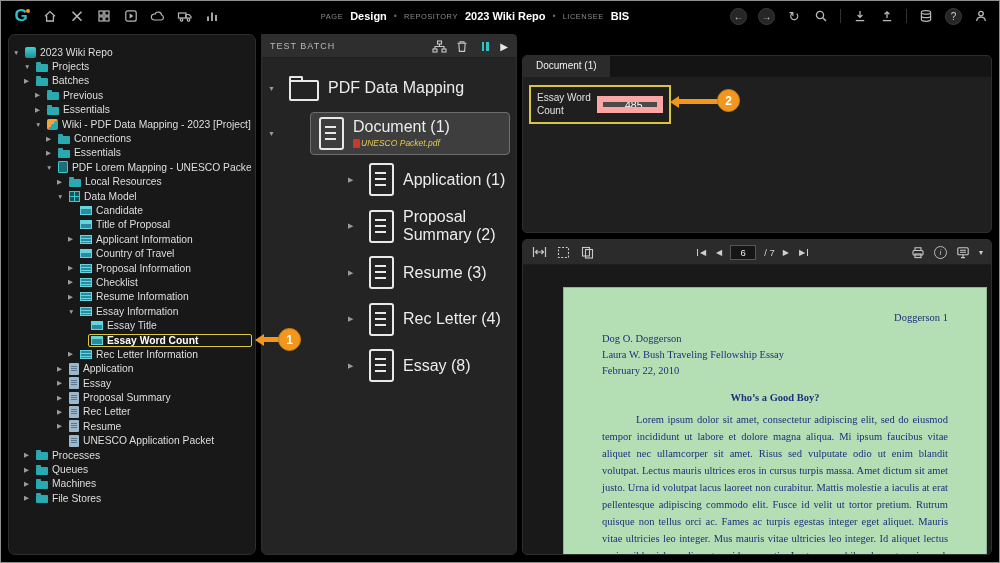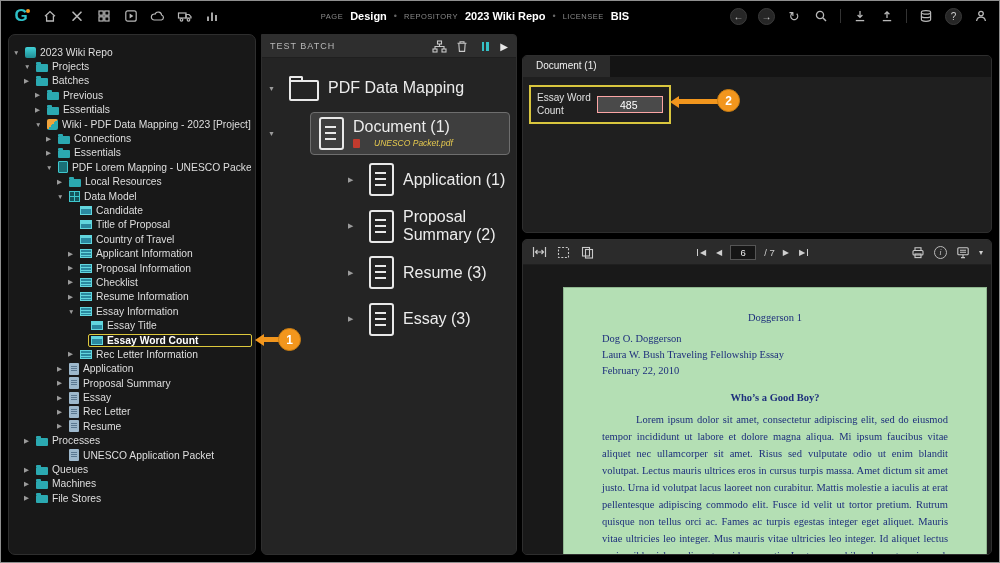--- a/index.html
+++ b/index.html
@@ -70,40 +70,40 @@
 .pause i{display:inline-block;width:2.5px;height:9px;background:#35c0c6;margin:0 1px}
 .playg{font-size:10px;color:#e8e8e8}
 .mid-tree{flex:1;background:#242424;padding-top:8px;overflow:hidden}
 .mid-row{display:flex;align-items:center;min-height:46.5px;padding-left:calc(6px + var(--depth,0)*40px)}
 .mid-row.row-folder{min-height:44px}
 .mid-arrow{width:12px;font-size:7px;color:#9b9b9b;flex-shrink:0}
 .mid-inner{display:flex;align-items:center;gap:9px;padding:4px 8px;border:1px solid transparent;border-radius:4px}
 .mid-row.selected .mid-inner{background:#3e3e3e;border-color:#6e6e6e;flex:1;margin-right:6px;margin-left:30px}
 .mid-texts{display:flex;flex-direction:column}
 .mid-label{font-size:16px;color:#ececec}
-.mid-sub{display:flex;align-items:center;gap:14px;margin-top:2px}
+.mid-sub{display:flex;align-items:center;gap:1px;margin-top:2px}
 .mid-sub-text{font-size:8.5px;font-style:italic;color:#e5c94f}
 .pdf-chip{width:7px;height:9px;background:#c23b2e;border-radius:1px;flex-shrink:0}
 .mid-icon{flex-shrink:0;display:inline-block}
 .ic-folder-large{width:30px;height:21px;border:2px solid #e9e9e9;border-radius:2px;position:relative;margin-top:5px}
 .ic-folder-large::before{content:"";position:absolute;top:-6px;left:-2px;width:10px;height:4px;
   border:2px solid #e9e9e9;border-bottom:none;border-radius:2px 2px 0 0}
 .ic-document-large{width:25px;height:33px;border:2px solid #e9e9e9;border-radius:3px;position:relative}
 .ic-document-large::before{content:"";position:absolute;left:4px;top:7px;width:11px;height:2px;
   background:#e9e9e9;box-shadow:0 6px #e9e9e9,0 12px #e9e9e9}
 
 
 .rightcol{flex:1;min-width:0;display:flex;flex-direction:column;gap:6px;margin-top:21px}
 .doc-panel{height:178px;background:#1f1f1f;border:1px solid #2e2e2e;border-radius:5px;overflow:hidden;flex-shrink:0}
 .doc-tab-strip{height:21px;background:#141414;display:flex;align-items:stretch}
 .doc-tab{padding:4px 13px;background:#2b2b2b;color:#f0f0f0;font-size:10px}
 .doc-fields{padding:8px 6px}
 .field-box{display:flex;align-items:center;gap:6px;border:2px solid #d9c63e;padding:5px 6px;width:142px}
 .field-label{font-size:10px;color:#e0e0e0;width:56px;line-height:1.25}
-.field-input{width:66px;height:17px;background:#4a4a4a;border:1px solid #fca5a5;color:#fff;
+.field-input{width:66px;height:17px;background:#4a4a4a;border:6px solid #fca5a5;color:#fff;
   font-size:10.5px;padding-left:22px;font-family:inherit}
 .viewer{flex:1;background:#1a1a1a;border:1px solid #2e2e2e;border-radius:5px;display:flex;
   flex-direction:column;overflow:hidden}
 .viewer-toolbar{height:25px;background:#2b2b2b;display:flex;align-items:center;padding:0 8px;gap:8px;
   border-bottom:1px solid #1f1f1f;flex-shrink:0}
 .vt-group{display:flex;align-items:center;gap:8px}
 .vt-spacer{flex:1}
 .nav-glyph{font-size:8px;color:#cfcfcf}
 .nav-first,.nav-last{position:relative;padding:0 2px}
 .nav-first::before{content:"";position:absolute;left:-1px;top:1px;bottom:1px;width:1.5px;background:#cfcfcf}
@@ -111,21 +111,21 @@
 .page-input{width:26px;height:15px;background:#161616;border:1px solid #555;color:#eee;
   font-size:9.5px;text-align:center;font-family:inherit}
 .page-total{font-size:9.5px;color:#cfcfcf}
 .info-badge{width:13px;height:13px;border-radius:50%;border:1px solid #b9b9b9;color:#b9b9b9;
   font-size:9px;font-style:italic;font-family:"Liberation Serif","DejaVu Serif",serif;
   display:flex;align-items:center;justify-content:center}
 .viewer-canvas{flex:1;position:relative;overflow:hidden;background:#191919}
 .page{position:absolute;left:40px;top:22px;width:424px;height:620px;background:#b4dfb4;
   border:1px solid #90b890;color:#1e2f7c;padding:24px 38px;
   font-family:"Liberation Serif","DejaVu Serif",serif;font-size:10.5px}
-.pg-header{text-align:center;margin-bottom:8px}
+.pg-header{text-align:right;margin-bottom:8px}
 .pg-line{line-height:1.5}
 .pg-title{text-align:center;font-weight:bold;margin:14px 0 8px}
 .pg-body{text-align:justify;text-indent:34px;line-height:1.62}
 
 
 .callout-circle{position:absolute;width:23px;height:23px;border-radius:50%;background:#f2961d;
   border:1px solid #c97d12;color:#fff;font-weight:bold;font-size:12px;display:flex;
   align-items:center;justify-content:center;z-index:10}
 .co-shaft{position:absolute;background:#f2961d;height:5px;z-index:9}
 .co-head{position:absolute;width:0;height:0;border-top:6px solid transparent;
@@ -345,37 +345,37 @@
           </span>
         </div>
         <div class="tree-row" style="--depth: 5;">
           <span class="t-arrow"></span>
           <span class="row-inner">
             <span class="t-icon ic-data-field"></span>
             <span class="t-label">Title of Proposal</span>
           </span>
         </div>
         <div class="tree-row" style="--depth: 5;">
+          <span class="t-arrow">▶</span>
+          <span class="row-inner">
+            <span class="t-icon ic-data-section"></span>
+            <span class="t-label">Applicant Information</span>
+          </span>
+        </div>
+        <div class="tree-row" style="--depth: 5;">
           <span class="t-arrow"></span>
           <span class="row-inner">
             <span class="t-icon ic-data-field"></span>
             <span class="t-label">Country of Travel</span>
           </span>
         </div>
         <div class="tree-row" style="--depth: 5;">
           <span class="t-arrow">▶</span>
           <span class="row-inner">
             <span class="t-icon ic-data-section"></span>
-            <span class="t-label">Applicant Information</span>
-          </span>
-        </div>
-        <div class="tree-row" style="--depth: 5;">
-          <span class="t-arrow">▶</span>
-          <span class="row-inner">
-            <span class="t-icon ic-data-section"></span>
             <span class="t-label">Proposal Information</span>
           </span>
         </div>
         <div class="tree-row" style="--depth: 5;">
           <span class="t-arrow">▶</span>
           <span class="row-inner">
             <span class="t-icon ic-data-section"></span>
             <span class="t-label">Checklist</span>
           </span>
         </div>
@@ -418,56 +418,56 @@
           <span class="t-arrow">▶</span>
           <span class="row-inner">
             <span class="t-icon ic-document-type"></span>
             <span class="t-label">Application</span>
           </span>
         </div>
         <div class="tree-row" style="--depth: 4;">
           <span class="t-arrow">▶</span>
           <span class="row-inner">
             <span class="t-icon ic-document-type"></span>
+            <span class="t-label">Essay</span>
+          </span>
+        </div>
+        <div class="tree-row" style="--depth: 4;">
+          <span class="t-arrow">▶</span>
+          <span class="row-inner">
+            <span class="t-icon ic-document-type"></span>
             <span class="t-label">Proposal Summary</span>
-          </span>
-        </div>
-        <div class="tree-row" style="--depth: 4;">
-          <span class="t-arrow">▶</span>
-          <span class="row-inner">
-            <span class="t-icon ic-document-type"></span>
-            <span class="t-label">Essay</span>
           </span>
         </div>
         <div class="tree-row" style="--depth: 4;">
           <span class="t-arrow">▶</span>
           <span class="row-inner">
             <span class="t-icon ic-document-type"></span>
             <span class="t-label">Rec Letter</span>
           </span>
         </div>
         <div class="tree-row" style="--depth: 4;">
           <span class="t-arrow">▶</span>
           <span class="row-inner">
             <span class="t-icon ic-document-type"></span>
             <span class="t-label">Resume</span>
           </span>
         </div>
-        <div class="tree-row" style="--depth: 1;">
-          <span class="t-arrow">▶</span>
-          <span class="row-inner">
-            <span class="t-icon ic-folder"></span>
-            <span class="t-label">Processes</span>
-          </span>
-        </div>
         <div class="tree-row" style="--depth: 4;">
           <span class="t-arrow"></span>
           <span class="row-inner">
             <span class="t-icon ic-document-type"></span>
             <span class="t-label">UNESCO Application Packet</span>
+          </span>
+        </div>
+        <div class="tree-row" style="--depth: 1;">
+          <span class="t-arrow">▶</span>
+          <span class="row-inner">
+            <span class="t-icon ic-folder"></span>
+            <span class="t-label">Processes</span>
           </span>
         </div>
         <div class="tree-row" style="--depth: 1;">
           <span class="t-arrow">▶</span>
           <span class="row-inner">
             <span class="t-icon ic-folder"></span>
             <span class="t-label">Queues</span>
           </span>
         </div>
         <div class="tree-row" style="--depth: 1;">
@@ -569,21 +569,31 @@
                   <span class="mid-label">Resume (3)</span>
 
                 </div>
               </div>
             </div>
             <div class="mid-row" style="--depth: 2;">
               <span class="mid-arrow">▶</span>
               <div class="mid-inner">
                 <span class="mid-icon ic-document-large"></span>
                 <div class="mid-texts">
-                  <span class="mid-label">Essay (3)</span>
+                  <span class="mid-label">Rec Letter (4)</span>
+
+                </div>
+              </div>
+            </div>
+            <div class="mid-row" style="--depth: 2;">
+              <span class="mid-arrow">▶</span>
+              <div class="mid-inner">
+                <span class="mid-icon ic-document-large"></span>
+                <div class="mid-texts">
+                  <span class="mid-label">Essay (8)</span>
 
                 </div>
               </div>
             </div>
           </div>
       </div>
     </section>
 
     <section class="rightcol">
       <div class="doc-panel">

